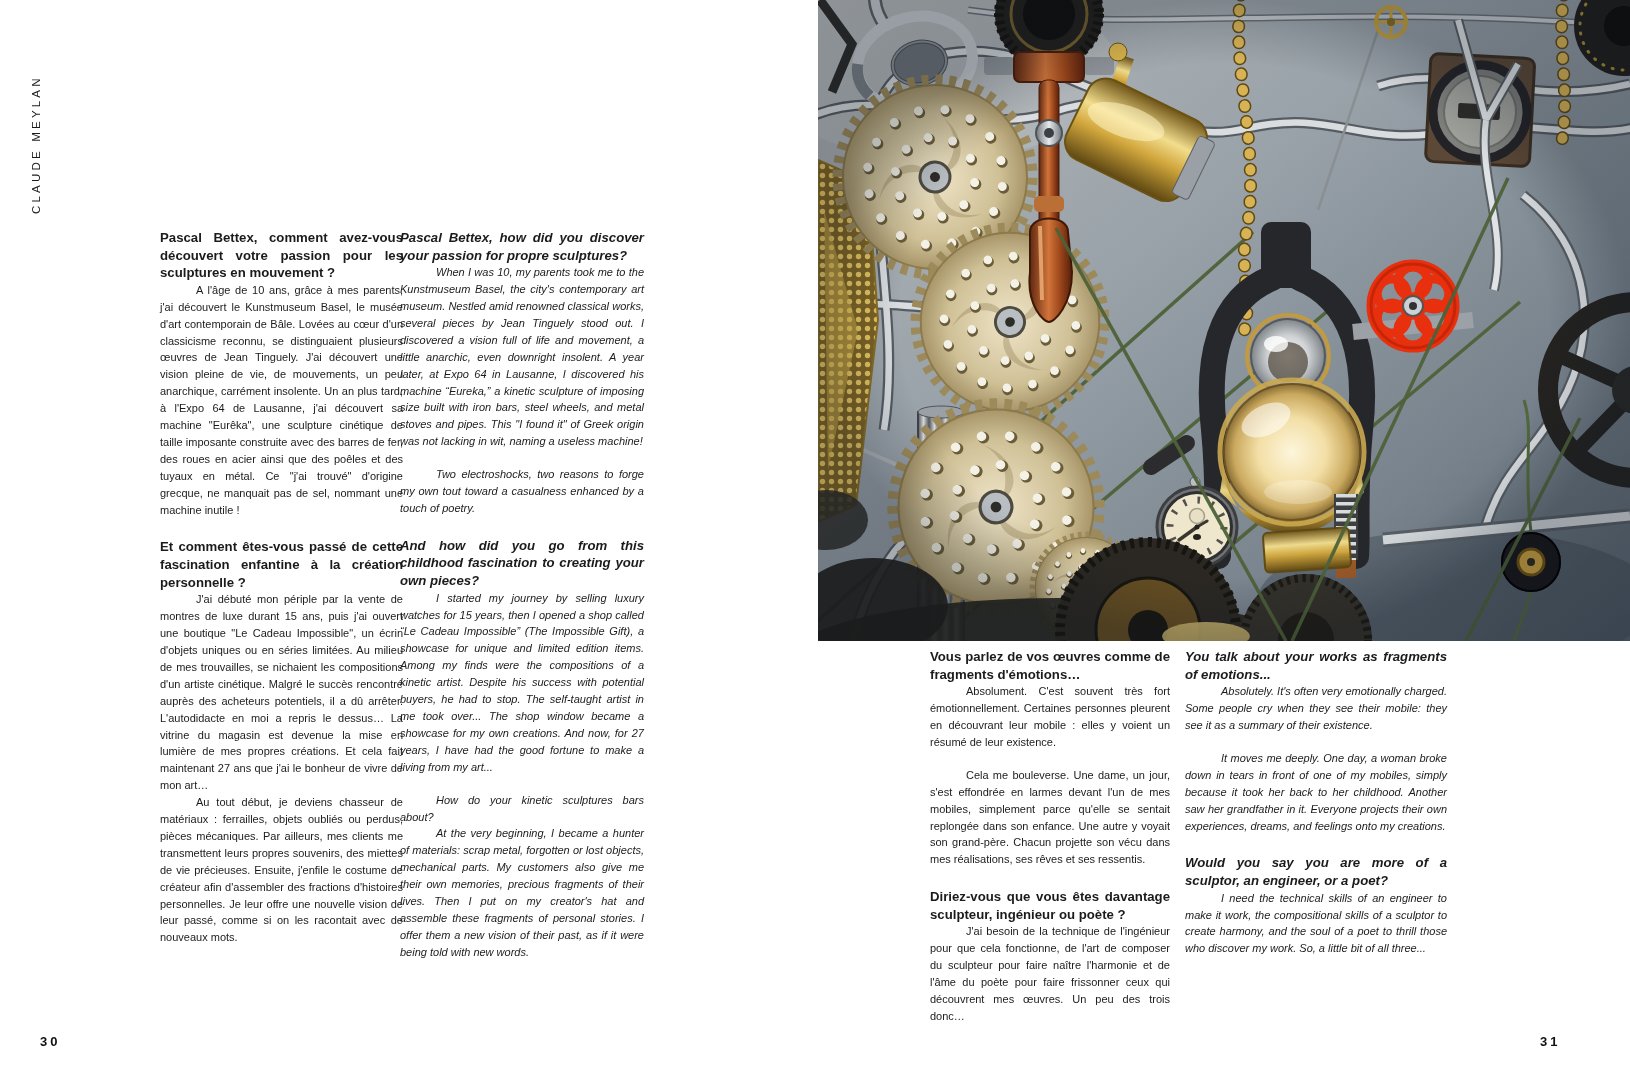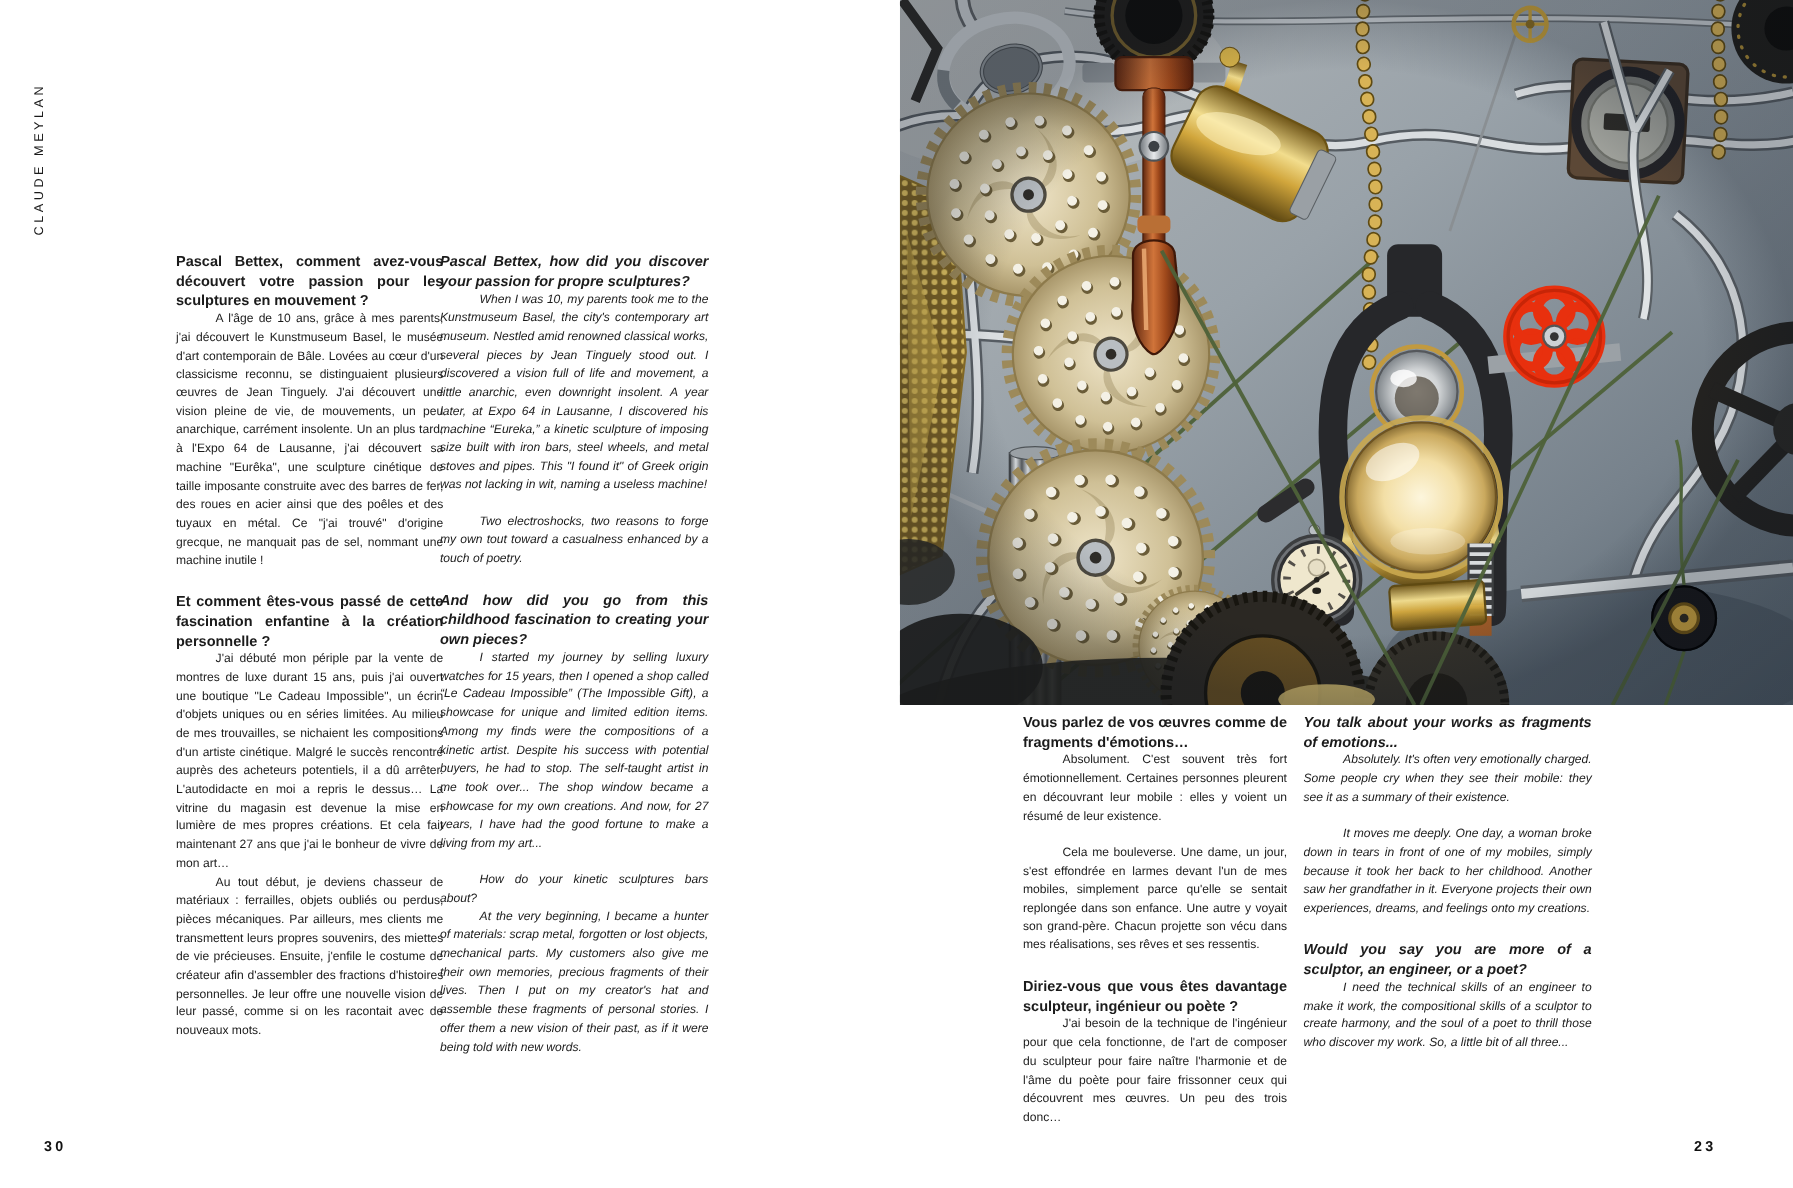--- a/index.html
+++ b/index.html
@@ -356,15 +356,15 @@
 
   <div class="col col-fr2" lang="fr">
     <h3>Vous parlez de vos œuvres comme de fragments d'émotions…</h3>
     <p>Absolument. C'est souvent très fort émotionnellement. Certaines personnes pleurent en découvrant leur mobile : elles y voient un résumé de leur existence.</p>
     <p class="gap">Cela me bouleverse. Une dame, un jour, s'est effondrée en larmes devant l'un de mes mobiles, simplement parce qu'elle se sentait replongée dans son enfance. Une autre y voyait son grand-père. Chacun projette son vécu dans mes réalisations, ses rêves et ses ressentis.</p>
     <h3 class="mt">Diriez-vous que vous êtes davantage sculpteur, ingénieur ou poète ?</h3>
     <p>J'ai besoin de la technique de l'ingénieur pour que cela fonctionne, de l'art de composer du sculpteur pour faire naître l'harmonie et de l'âme du poète pour faire frissonner ceux qui découvrent mes œuvres. Un peu des trois donc…</p>
   </div>
 
   <div class="pageno left">30</div>
-  <div class="pageno right">23</div>
+  <div class="pageno right">31</div>
 
 </div>
 
 </body></html>

